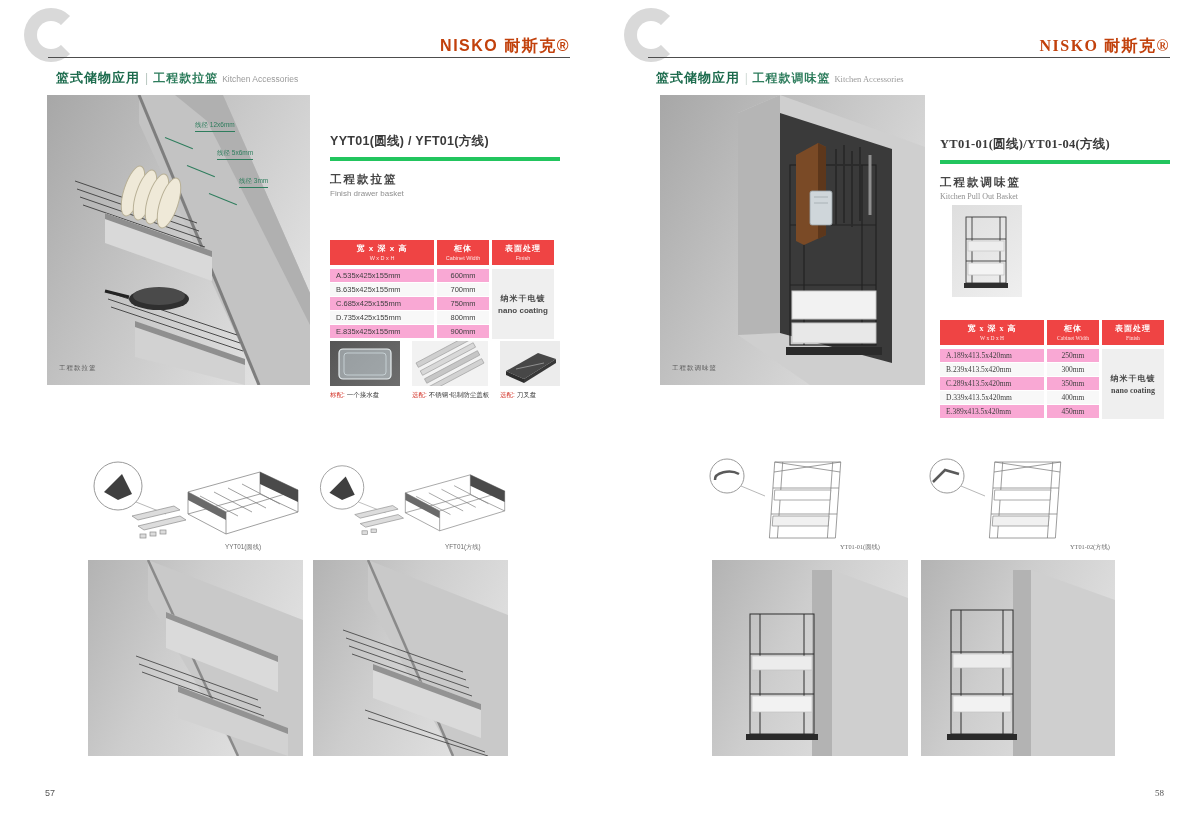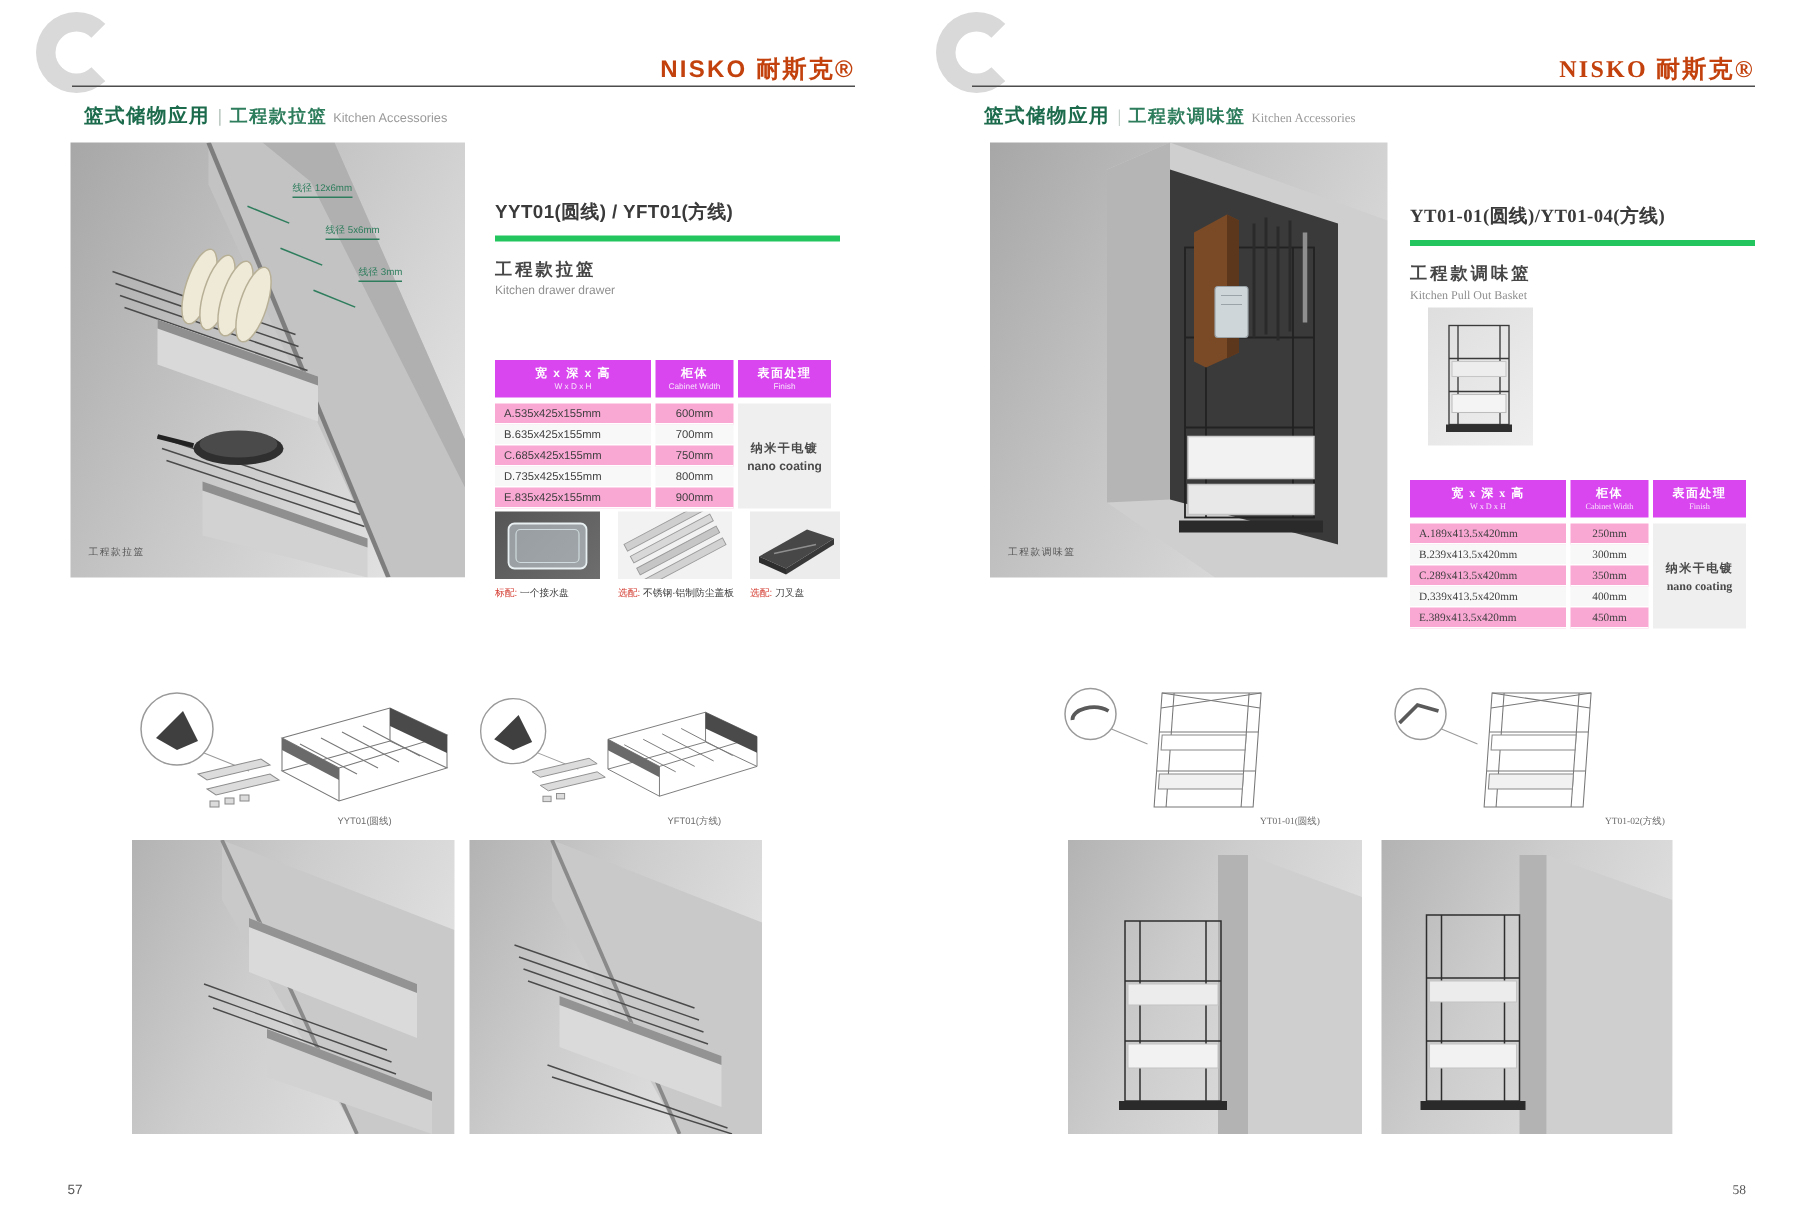--- a/index.html
+++ b/index.html
@@ -29,21 +29,21 @@
 
   
   .info{position:absolute;width:230px;}
   .model{font-size:12.5px;font-weight:bold;color:#3a3a3a;padding-bottom:7px;border-bottom:4px solid #22c55e;
          letter-spacing:.3px;white-space:nowrap;}
   .name-cn{margin-top:11px;font-size:11.5px;font-weight:bold;color:#464646;letter-spacing:2px;}
   .name-en{margin-top:2px;font-size:8px;color:#8f8f8f;}
 
   
   .spec-table{position:absolute;display:grid;grid-template-columns:104px 52px 62px;column-gap:3px;}
-  .th{grid-row:1;background:#d946ef;color:#fff;text-align:center;padding:3px 0 4px;margin-bottom:4px;}
+  .th{grid-row:1;background:#ef4444;color:#fff;text-align:center;padding:3px 0 4px;margin-bottom:4px;}
   .th-cn{display:block;font-size:8px;font-weight:bold;letter-spacing:1px;}
   .th-en{display:block;font-size:5.5px;color:rgba(255,255,255,.85);margin-top:1px;}
   .td{height:13px;line-height:13px;font-size:7.5px;color:#3f3f3f;border-bottom:1px solid #fff;}
   .td.size{grid-column:1;padding-left:6px;}
   .td.cab{grid-column:2;text-align:center;}
   .row-a{background:#f9a8d4;} .row-b{background:#f8f8f8;}
   .r1{grid-row:2}.r2{grid-row:3}.r3{grid-row:4}.r4{grid-row:5}.r5{grid-row:6}
   .finish{grid-column:3;grid-row:2/7;background:#efefef;display:flex;flex-direction:column;
           align-items:center;justify-content:center;gap:2px;}
   .finish .f-cn{font-size:8px;font-weight:bold;color:#4a4a4a;letter-spacing:1px;}
@@ -115,21 +115,21 @@
       <span class="leader" style="left:162px;top:98px;width:30px;transform:rotate(22deg);"></span>
       <span class="ann" style="left:148px;top:26px;">线径 12x6mm</span>
       <span class="ann" style="left:170px;top:54px;">线径 5x6mm</span>
       <span class="ann" style="left:192px;top:82px;">线径 3mm</span>
       <span class="photo-caption">工程款拉篮</span>
     </div>
 
     <div class="info" style="left:330px;top:133px;">
       <div class="model">YYT01(圆线) / YFT01(方线)</div>
       <div class="name-cn">工程款拉篮</div>
-      <div class="name-en">Kitchen drawer drawer</div>
+      <div class="name-en">Finish drawer basket</div>
     </div>
 
     <div class="spec-table" style="left:330px;top:240px;">
       <div class="th" style="grid-column:1;">
         <span class="th-cn">宽 x 深 x 高</span>
         <span class="th-en">W x D x H</span>
       </div>
       <div class="th" style="grid-column:2;">
         <span class="th-cn">柜体</span>
         <span class="th-en">Cabinet Width</span>

